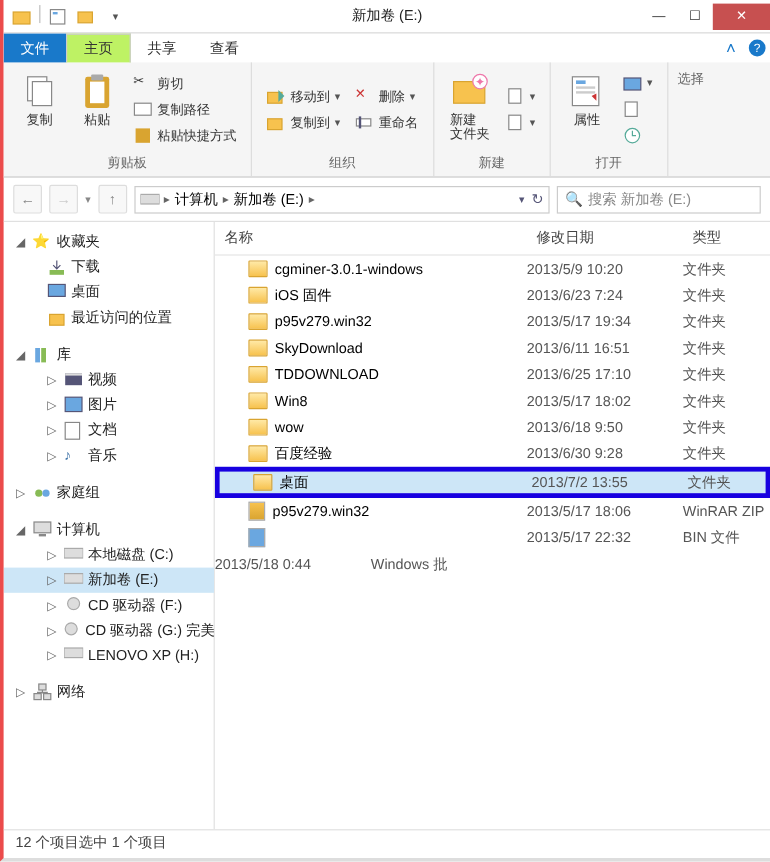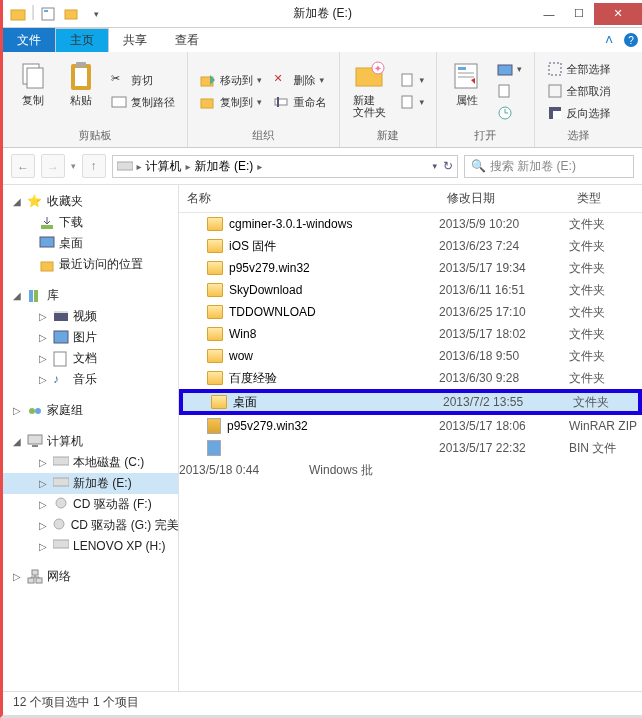--- a/index.html
+++ b/index.html
@@ -11,21 +11,21 @@
 .titlebar .qat-item { width: 22px; height: 22px; display: flex; align-items: center; justify-content: center; }
 .titlebar .title { flex: 1; text-align: center; font-size: 12px; color: #222; }
 .titlebar .win-controls { display: flex; }
 .titlebar .win-btn { width: 30px; height: 22px; display: flex; align-items: center; justify-content: center; font-size: 11px; color: #333; }
 .titlebar .win-close { width: 48px; height: 22px; background: #c75050; color: #fff; }
 
 
 .ribbon-tabs { display: flex; align-items: stretch; height: 24px; background: #fff; }
 .ribbon-tab { padding: 0 14px; font-size: 12px; color: #333; display: flex; align-items: center; font-family: Liberation Mono, monospace; }
 .ribbon-tab.file { background: #1979ca; color: #fff; }
-.ribbon-tab.active { background: #0ea5e9; border: 1px solid #ccc; border-bottom: none; }
+.ribbon-tab.active { background: #bef264; border: 1px solid #ccc; border-bottom: none; }
 .ribbon-tabs .spacer { flex: 1; }
 .ribbon-tabs .collapse, .ribbon-tabs .help { width: 22px; display: flex; align-items: center; justify-content: center; color: #1979ca; font-size: 14px; }
 
 
 .ribbon { display: flex; background: #f5f5f5; border-bottom: 1px solid #ccc; height: 96px; }
 .group { border-right: 1px solid #ddd; padding: 4px 8px 0 8px; display: flex; flex-direction: column; }
 .group-body { flex: 1; display: flex; gap: 4px; }
 .group-label { text-align: center; font-size: 11px; color: #666; padding: 2px 0 4px; }
 .big-btn { width: 44px; display: flex; flex-direction: column; align-items: center; justify-content: flex-start; gap: 2px; padding-top: 4px; }
 .big-btn .icon { width: 32px; height: 32px; }
@@ -146,20 +146,28 @@
             <span>剪切</span>
           </div>
         <div class="small-btn">
             <span class="icon">
               <svg width="16" height="16">
                 <rect x="1" y="3" width="14" height="10" fill="#fff" stroke="#888"></rect>
               </svg>
             </span>
             <span>复制路径</span>
           </div>
+        <div class="small-btn">
+            <span class="icon">
+              <svg width="16" height="16">
+                <rect x="2" y="2" width="12" height="12" fill="#d9a430"></rect>
+              </svg>
+            </span>
+            <span>粘贴快捷方式</span>
+          </div>
       </div>
     </div>
     <div class="group-label">剪贴板</div>
   </div>
 
   <div class="group">
     <div class="group-body">
       <div class="col">
         <div class="small-btn">
             <span class="icon">
@@ -273,49 +281,20 @@
                 <path d="M8 4 v4 h3" stroke="#5a9" fill="none"></path>
               </svg>
             </span>
           </div>
       </div>
     </div>
     <div class="group-label">打开</div>
   </div>
 
   <div class="group" style="border-right:none">
-    <div class="group-body">
-      <div class="col">
-        <div class="small-btn">
-            <span class="icon">
-              <svg width="16" height="16">
-                <rect x="2" y="2" width="12" height="12" fill="none" stroke="#557" stroke-dasharray="2"></rect>
-              </svg>
-            </span>
-            <span>全部选择</span>
-          </div>
-        <div class="small-btn">
-            <span class="icon">
-              <svg width="16" height="16">
-                <rect x="2" y="2" width="12" height="12" fill="none" stroke="#888"></rect>
-              </svg>
-            </span>
-            <span>全部取消</span>
-          </div>
-        <div class="small-btn">
-            <span class="icon">
-              <svg width="16" height="16">
-                <rect x="2" y="2" width="12" height="12" fill="#557"></rect>
-                <rect x="6" y="6" width="8" height="8" fill="#fff"></rect>
-              </svg>
-            </span>
-            <span>反向选择</span>
-          </div>
-      </div>
-    </div>
     <div class="group-label">选择</div>
   </div>
 </div>
 
 <div class="addressbar">
   <div class="nav-btn">←</div>
   <div class="nav-btn" style="color:#ccc">→</div>
   <span style="font-size:9px;color:#888">▾</span>
   <div class="nav-btn">↑</div>
   <div class="breadcrumb">

